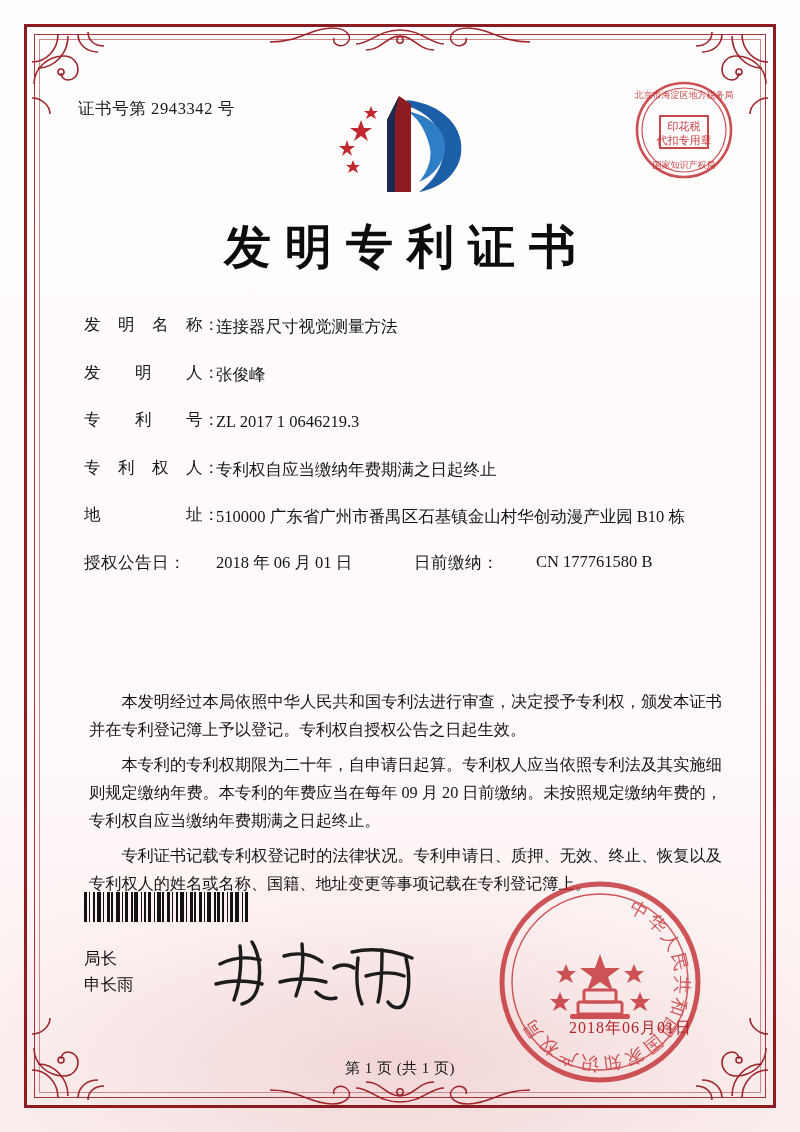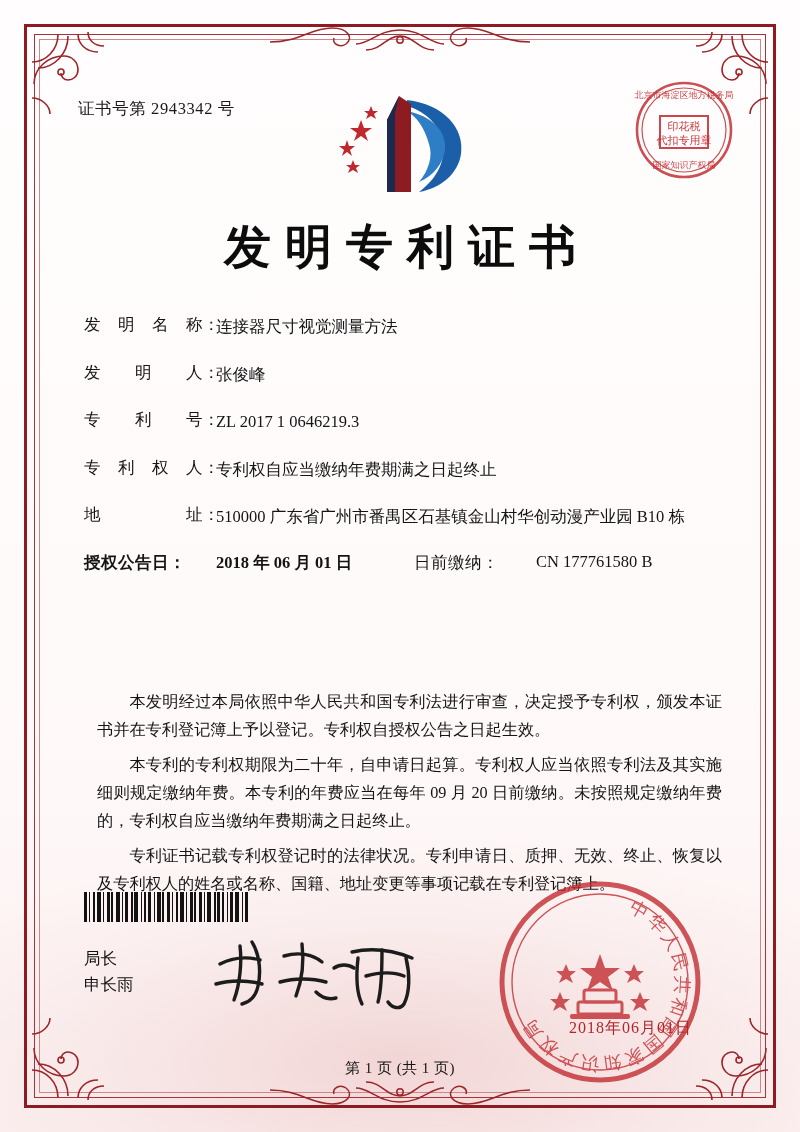--- a/index.html
+++ b/index.html
@@ -142,36 +142,36 @@
   }
   .lbl.sp0 { letter-spacing: 0.5px; }
 
   .row-two {
     display: flex;
     margin-bottom: 18px;
   }
   .row-two .half {
     display: flex;
   }
-  .row-two .half.first { width: 330px; flex: 0 0 330px; font-weight: bold; }
+  .row-two .half.first { width: 330px; flex: 0 0 330px; }
   .row-two .half .lbl { width: 132px; flex: 0 0 132px; }
   .row-two .half.second .lbl { width: 122px; flex: 0 0 122px; }
 
   .paragraphs {
     position: absolute;
     left: 28px;
     top: 632px;
     width: 638px;
     font-size: 16.2px;
     line-height: 1.75;
     color: #141414;
     text-align: justify;
   }
   .paragraphs p {
-    margin: 0 0 6px 13px;
+    margin: 0 0 6px 5px;
     text-indent: 2em;
   }
 
   
   .barcode {
     position: absolute;
     left: 28px;
     top: 836px;
     width: 238px;
     height: 30px;

